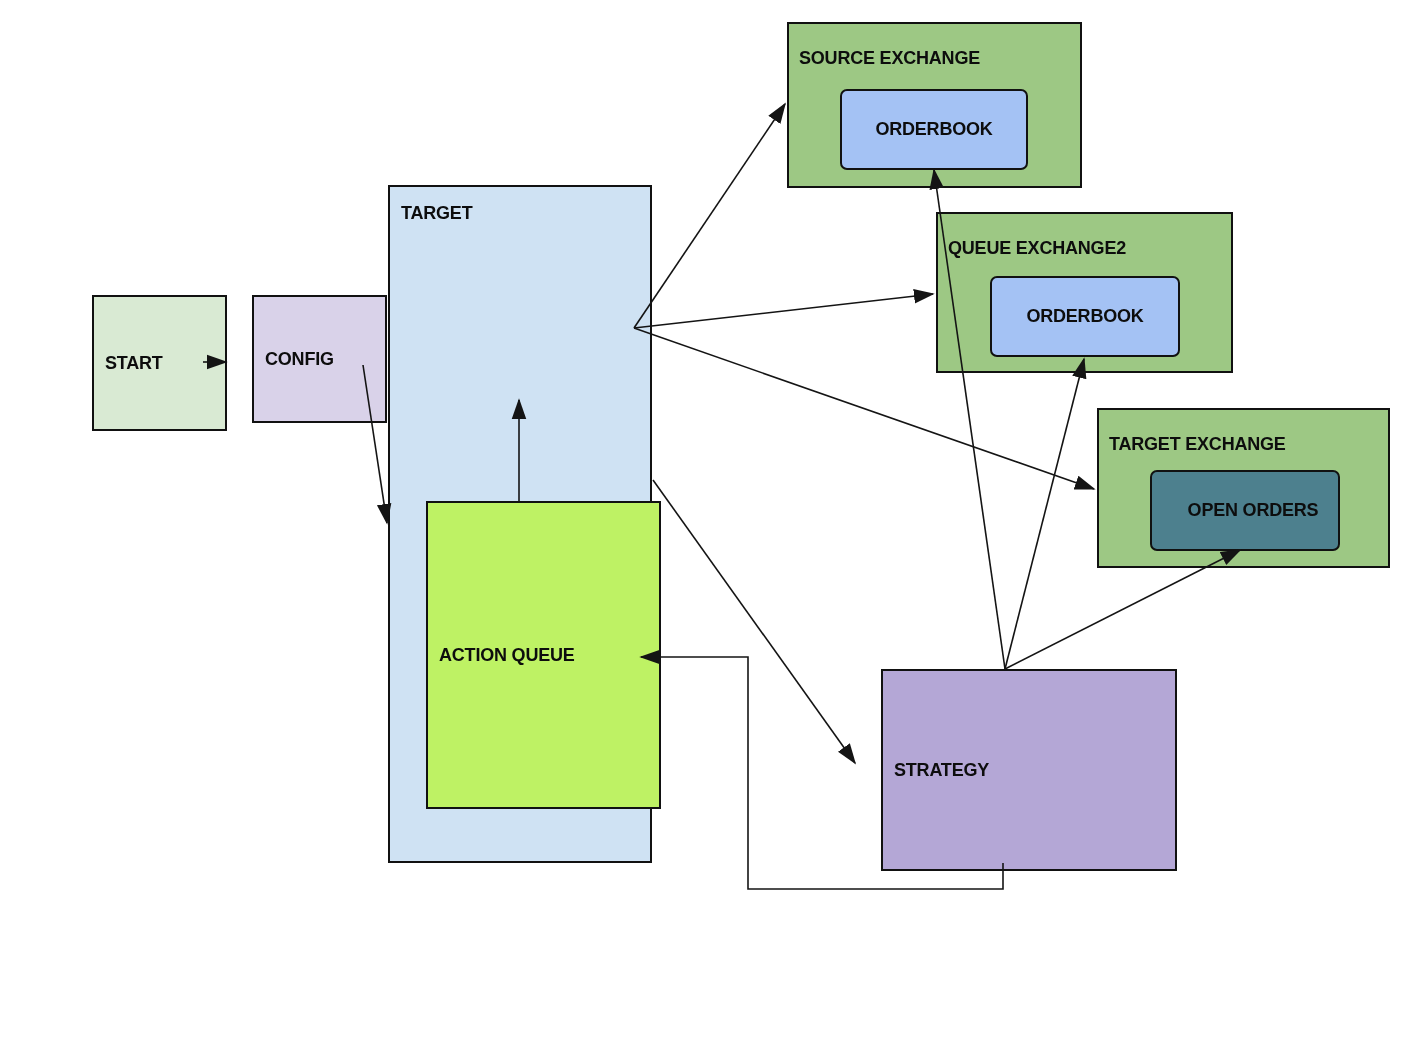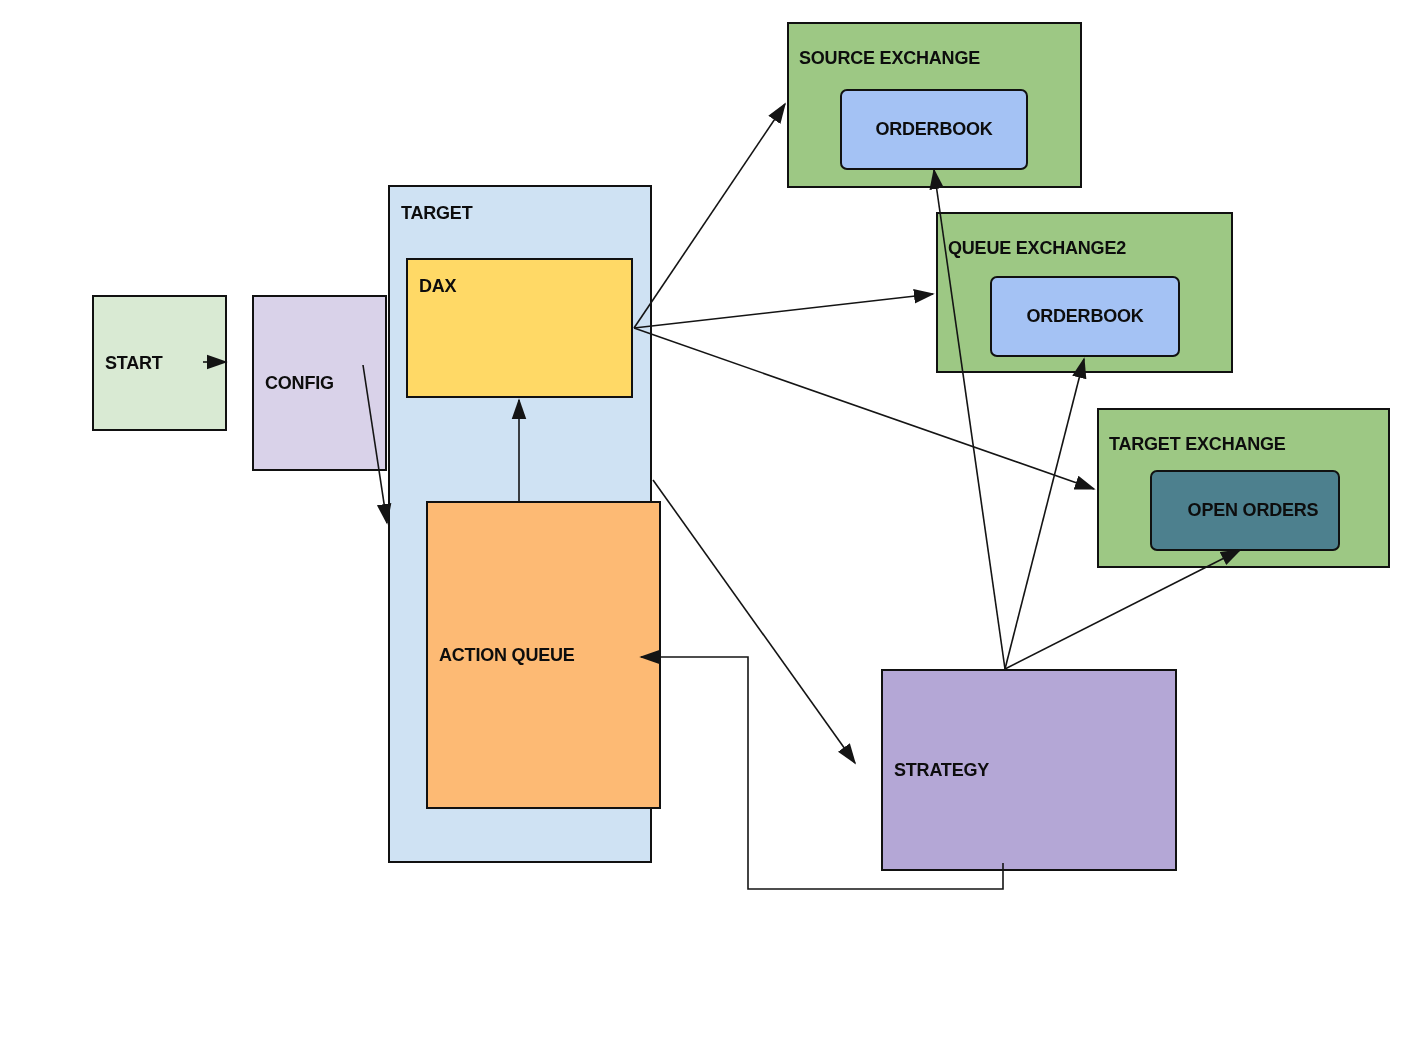--- a/index.html
+++ b/index.html
@@ -25,24 +25,24 @@
   }
   
   .lc{align-items:center;justify-content:flex-start;padding-left:11px;margin-left:24px;}
   .tl{align-items:flex-start;justify-content:flex-start;padding-left:11px;padding-top:16px;}
   .tl2{align-items:flex-start;justify-content:flex-start;padding-left:10px;padding-top:24px;}
   .cc{align-items:center;justify-content:center;}
   .pill{border-radius:7px;}
 
   
   #n-start   {left:68px;  top:295px; width:135px; height:136px; background:#d9ead3;}
-  #n-config  {left:228px; top:295px; width:135px; height:176px; background:#d9d2e9;}
+  #n-config  {left:228px; top:295px; width:135px; height:128px; background:#d9d2e9;}
   #n-reactor {left:388px; top:185px; width:264px; height:678px; background:#cfe2f3;}
   #n-dax     {left:406px; top:258px; width:227px; height:140px; background:#ffd966;}
-  #n-aq      {left:402px; top:501px; width:235px; height:308px; background:#fdba74;}
+  #n-aq      {left:402px; top:501px; width:235px; height:308px; background:#bef264;}
   #n-se      {left:787px; top:22px;  width:295px; height:166px; background:#9dc884;}
   #n-ob1     {left:840px; top:89px;  width:188px; height:81px;  background:#a4c2f4;}
   #n-se2     {left:936px; top:212px; width:297px; height:161px; background:#9dc884;}
   #n-ob2     {left:990px; top:276px; width:190px; height:81px;  background:#a4c2f4;}
   #n-te      {left:1097px;top:408px; width:293px; height:160px; background:#9dc884;}
   #n-oo      {left:1150px;top:470px; width:190px; height:81px;  background:#4d808e;padding-left:16px;}
   #n-strategy{left:857px; top:669px; width:296px; height:202px; background:#b4a7d6;}
 
   svg.edges{
     position:absolute;left:0;top:0;width:1410px;height:1051px;
@@ -61,23 +61,20 @@
   </div>
 
   <div class="node lc" id="n-start">
     <span class="lbl">START</span>
   </div>
 
   <div class="node lc" id="n-config">
     <span class="lbl">CONFIG</span>
   </div>
 
-  <div class="node tl" id="n-dax">
-    <span class="lbl">DAX</span>
-  </div>
 
   <div class="node lc" id="n-aq">
     <span class="lbl">ACTION QUEUE</span>
   </div>
 
   <div class="node tl2" id="n-se">
     <span class="lbl">SOURCE EXCHANGE</span>
   </div>
   <div class="node cc pill" id="n-ob1">
     <span class="lbl">ORDERBOOK</span>

